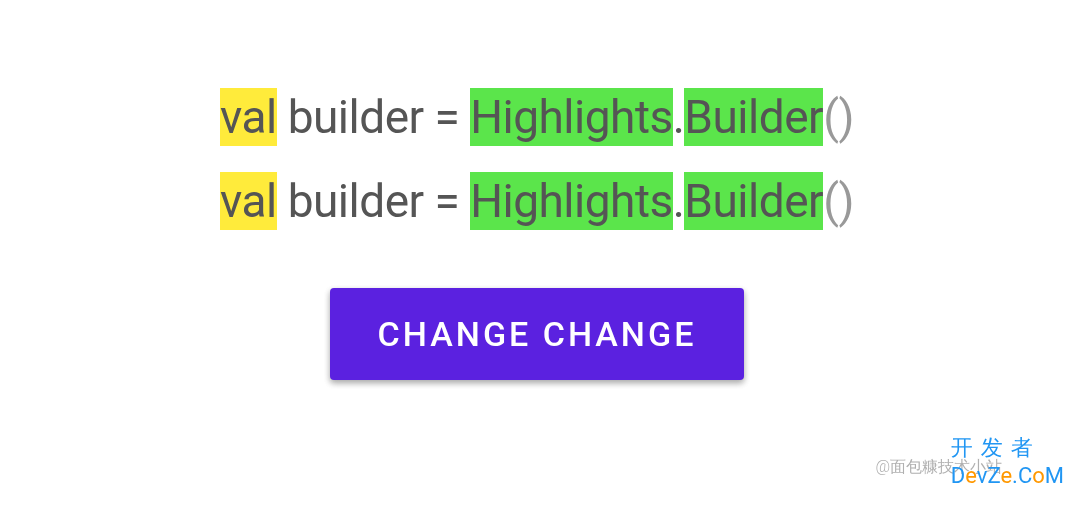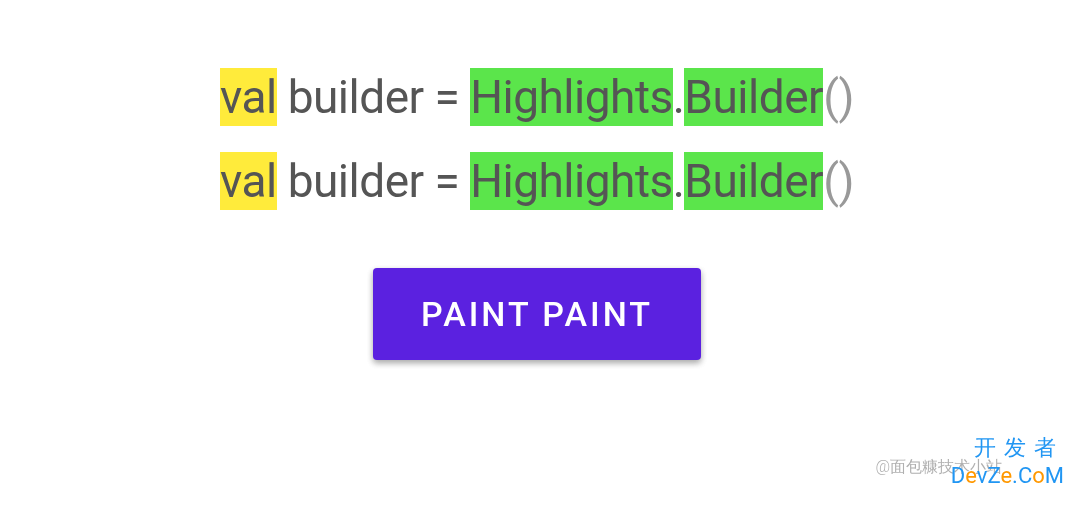--- a/index.html
+++ b/index.html
@@ -12,21 +12,21 @@
       height: 508px;
       background: #ffffff;
       font-family: -apple-system, BlinkMacSystemFont, "Segoe UI", Roboto, sans-serif;
       position: relative;
       overflow: hidden;
     }
     .content {
       display: flex;
       flex-direction: column;
       align-items: center;
-      padding-top: 70px;
+      padding-top: 90px;
     }
     .code-line {
       font-size: 46px;
       color: #555;
       font-weight: 400;
       margin-bottom: 30px;
       letter-spacing: -0.5px;
       white-space: nowrap;
     }
     .hl-yellow {
@@ -63,21 +63,20 @@
       color: #b0b0b0;
       font-size: 16px;
       font-weight: 300;
     }
     .watermark2 {
       position: absolute;
       bottom: 20px;
       right: 10px;
       display: flex;
       flex-direction: column;
-      align-items: flex-end;
     }
     .watermark2 .cn {
       color: #2196F3;
       font-size: 22px;
       letter-spacing: 8px;
       font-weight: 400;
     }
     .watermark2 .en {
       color: #2196F3;
       font-size: 22px;
@@ -95,21 +94,21 @@
 </head>
 <body>
 
 <div class="content">
   <div class="code-line">
     <span class="hl-yellow">val</span><span> builder = </span><span class="hl-green">Highlights</span><span>.</span><span class="hl-green">Builder</span><span class="paren">()</span>
   </div>
   <div class="code-line">
     <span class="hl-yellow">val</span><span> builder = </span><span class="hl-green">Highlights</span><span>.</span><span class="hl-green">Builder</span><span class="paren">()</span>
   </div>
-  <button class="btn">PAINT PAINT</button>
+  <button class="btn">CHANGE CHANGE</button>
 </div>
 
 <div class="watermark1">@面包糠技术小站</div>
 
 <div class="watermark2">
   <div class="cn">开发者</div>
   <div class="en">
     <span>D</span><span class="e">e</span><span>v</span><span>Z</span><span class="e">e</span><span>.</span><span>C</span><span class="o">o</span><span>M</span>
   </div>
 </div>

